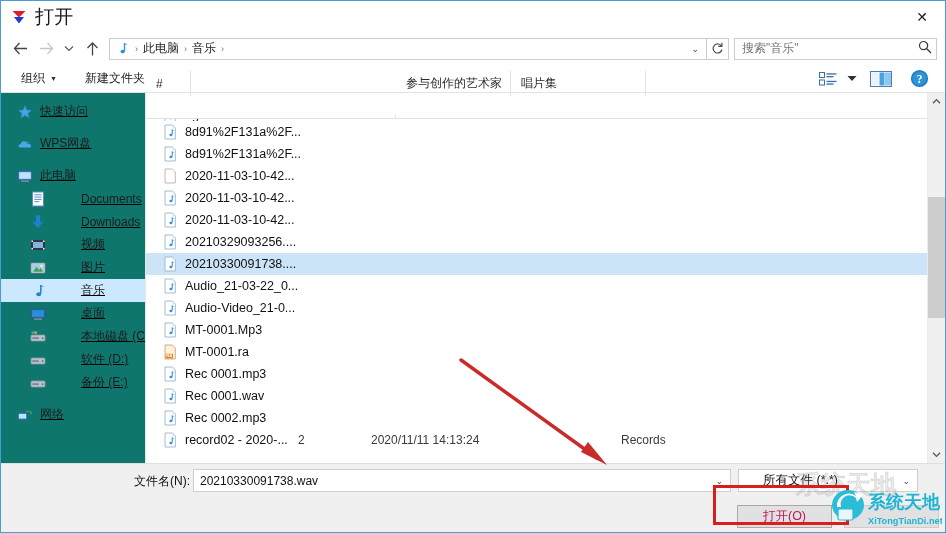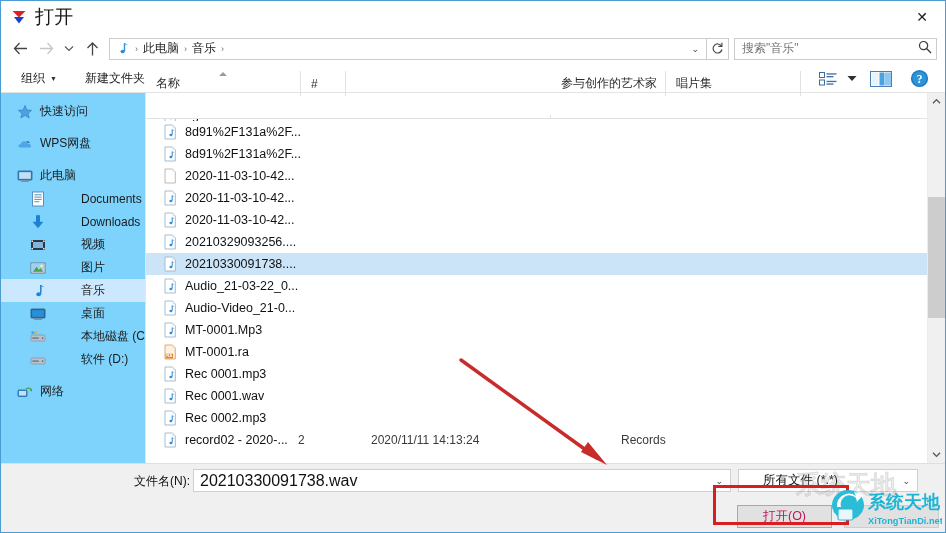--- a/index.html
+++ b/index.html
@@ -77,23 +77,23 @@
   .tb-caret{font-size:7px;margin-left:5px;color:#303030;}
   .tb-right{margin-left:auto;display:flex;align-items:center;gap:0px;}
   .tb-ico{width:30px;height:22px;display:flex;align-items:center;justify-content:center;}
   .sep-line{height:1px;background:#e3e3e3;}
 
   
   .content{flex:1;display:flex;min-height:0;position:relative;}
 
   
   .sidebar{
-    width:144px;min-width:144px;background:#7dd3fc;
+    width:144px;min-width:144px;background:#0f766e;
     border-right:1px solid #e6e6e6;
-    overflow:hidden;padding-top:7px;position:relative;
+    overflow:hidden;padding-top:7px;position:relative;text-decoration:underline;
   }
   .nav-item{
     height:23px;display:flex;align-items:center;
     font-size:12px;color:#1b1b1b;white-space:nowrap;
     padding-left:16px;box-sizing:border-box;
   }
   .nav-item.indent{padding-left:29px;gap:28px;}
   .nav-item.sel{background:#cce8ff;}
   .nav-ico{width:17px;height:16px;margin-right:6px;position:relative;flex:none;}
   .nav-gap{height:9px;}
@@ -141,21 +141,21 @@
     height:68px;min-height:68px;background:#f0f0f0;border-top:1px solid #dfdfdf;
     position:relative;
   }
   .fnrow{position:absolute;left:0;top:5px;width:100%;height:25px;display:flex;align-items:center;}
   .fnlabel{position:absolute;left:133px;font-size:12px;color:#101010;}
   .fninput{
     position:absolute;left:192px;top:0;width:538px;height:23px;
     background:#ffffff;border:1px solid #cfcfcf;box-sizing:border-box;
     display:flex;align-items:center;padding-left:6px;
   }
-  .fnvalue{font-size:16px;color:#111;flex:1;}
+  .fnvalue{font-size:12px;color:#111;flex:1;}
   .fndrop{font-size:9px;color:#444;padding-right:7px;}
   .ftype{
     position:absolute;left:737px;top:0;width:180px;height:23px;
     background:#ffffff;border:1px solid #cfcfcf;box-sizing:border-box;
     display:flex;align-items:center;padding-left:24px;
   }
   .ftvalue{font-size:12.5px;color:#111;flex:1;}
   .openbtn{
     position:absolute;left:736px;top:41px;width:95px;height:23px;
     background:#e1e1e1;border:1px solid #a8a8a8;box-sizing:border-box;
@@ -391,39 +391,44 @@
             <span>本地磁盘 (C:)</span>
           </div>
           <div class="nav-item indent">
             <span class="nav-ico"><svg width="16" height="16" viewBox="0 0 16 16">
                 <rect x="1" y="6" width="14" height="6" rx="1" fill="#b7c2cc" stroke="#8a97a3" stroke-width="0.8"></rect>
                 <rect x="2.3" y="8.4" width="6.5" height="1.4" fill="#6b7884"></rect>
                 <circle cx="12.6" cy="9.1" r="0.9" fill="#5a6872"></circle>
               </svg></span>
             <span>软件 (D:)</span>
           </div>
+          <div class="nav-item indent">
+            <span class="nav-ico"><svg width="16" height="16" viewBox="0 0 16 16">
+                <rect x="1" y="6" width="14" height="6" rx="1" fill="#b7c2cc" stroke="#8a97a3" stroke-width="0.8"></rect>
+                <rect x="2.3" y="8.4" width="6.5" height="1.4" fill="#6b7884"></rect>
+                <circle cx="12.6" cy="9.1" r="0.9" fill="#5a6872"></circle>
+              </svg></span>
+            <span>备份 (E:)</span>
+          </div>
           <div class="nav-gap"></div>
           <div class="nav-item">
             <span class="nav-ico"><svg width="16" height="16" viewBox="0 0 16 16">
                 <rect x="1" y="6" width="9" height="6.5" rx="0.8" fill="#3a8fd0" stroke="#2a6a9e" stroke-width="0.8"></rect>
                 <rect x="2" y="7" width="7" height="4.5" fill="#bfe2f7"></rect>
                 <path d="M9 5 C12 3 14 4.5 14.5 6.5" stroke="#4a9a4a" stroke-width="1.3" fill="none"></path>
                 <polygon points="15,7.5 12.6,6.3 14.6,4.7" fill="#4a9a4a"></polygon>
               </svg></span>
             <span>网络</span>
           </div>
         </div>
     </div>
 
     <div class="filepane">
       <div class="colhdr">
         <div id="cols-host" style="display:flex;">
-            <div class="col sortmark" style="width:155px;">
-              <span>名称</span>
-            </div>
             <div class="col" style="width:45px;">
               <span>#</span>
             </div>
             <div class="col" style="width:205px;margin-top:44px;">
               <span>标题</span>
             </div>
             <div class="col" style="width:115px;">
               <span>参与创作的艺术家</span>
             </div>
             <div class="col" style="width:135px;">

